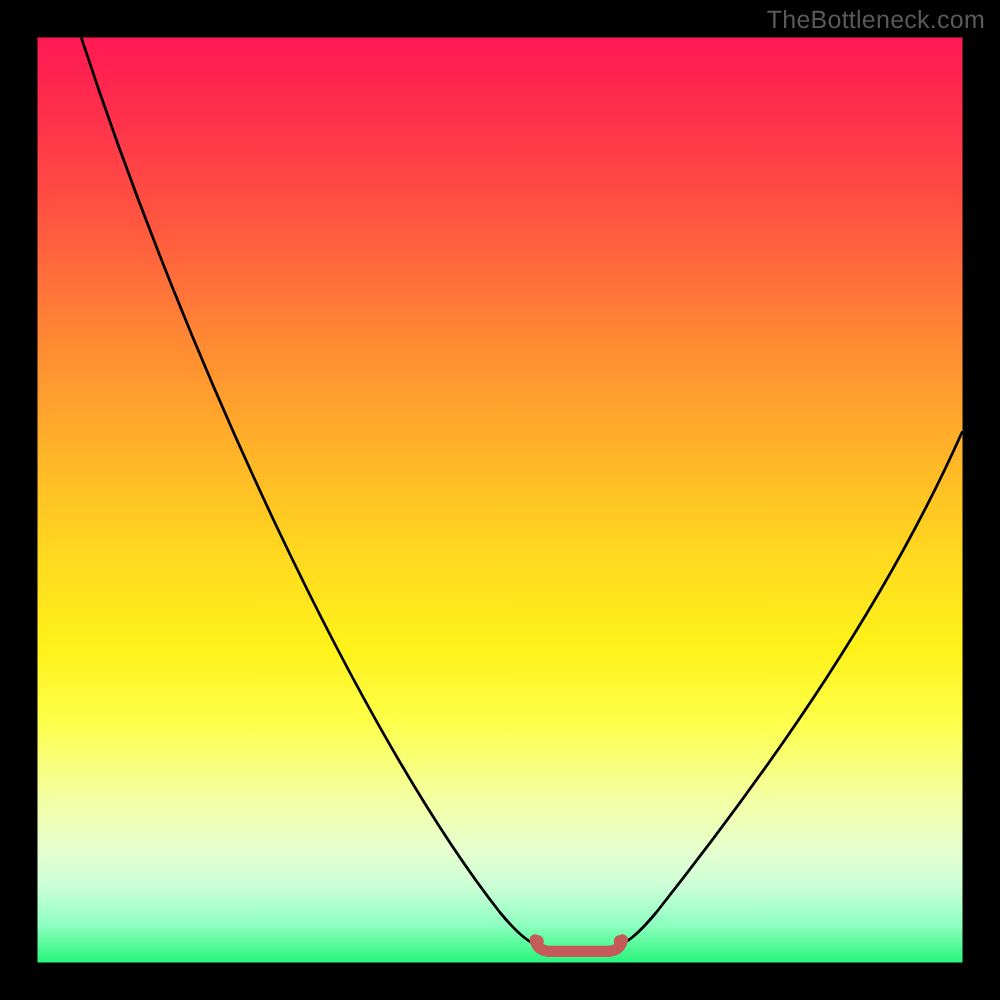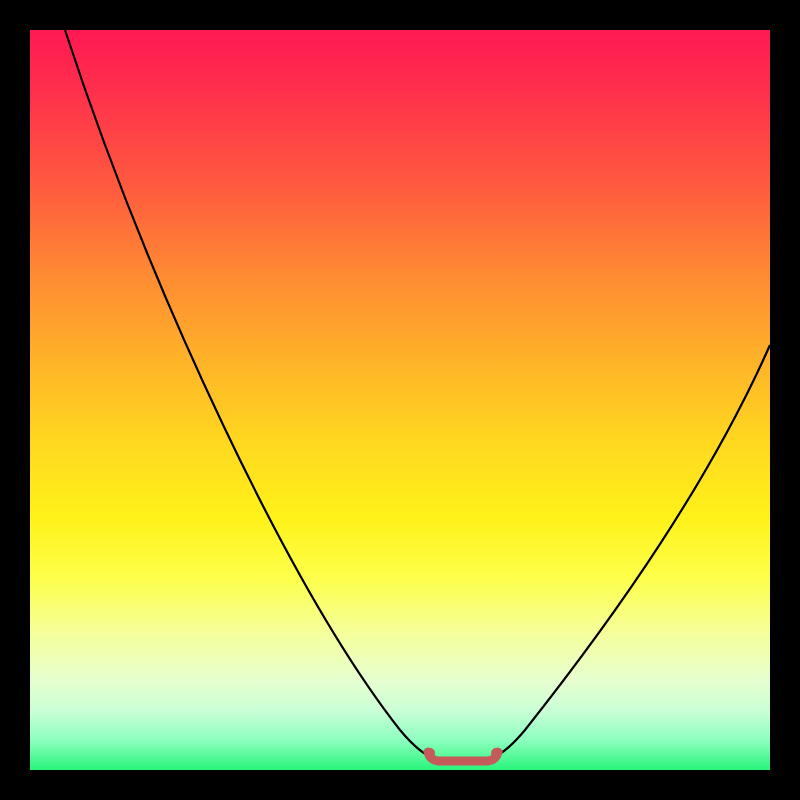--- a/index.html
+++ b/index.html
@@ -58,20 +58,21 @@
     width: 740px;
     height: 740px;
     overflow: visible;
   }
 </style>
 </head>
 <body>
 
 <div class="frame">
 
+  <div class="watermark">TheBottleneck.com</div>
 
   <div class="plot">
 
     <svg class="curve" viewBox="0 0 740 740" preserveAspectRatio="none">
 
       <path d="M 35 0
                C 120 260, 260 560, 370 700
                C 385 718, 395 726, 405 728
                L 460 728
                C 470 726, 480 718, 495 700

